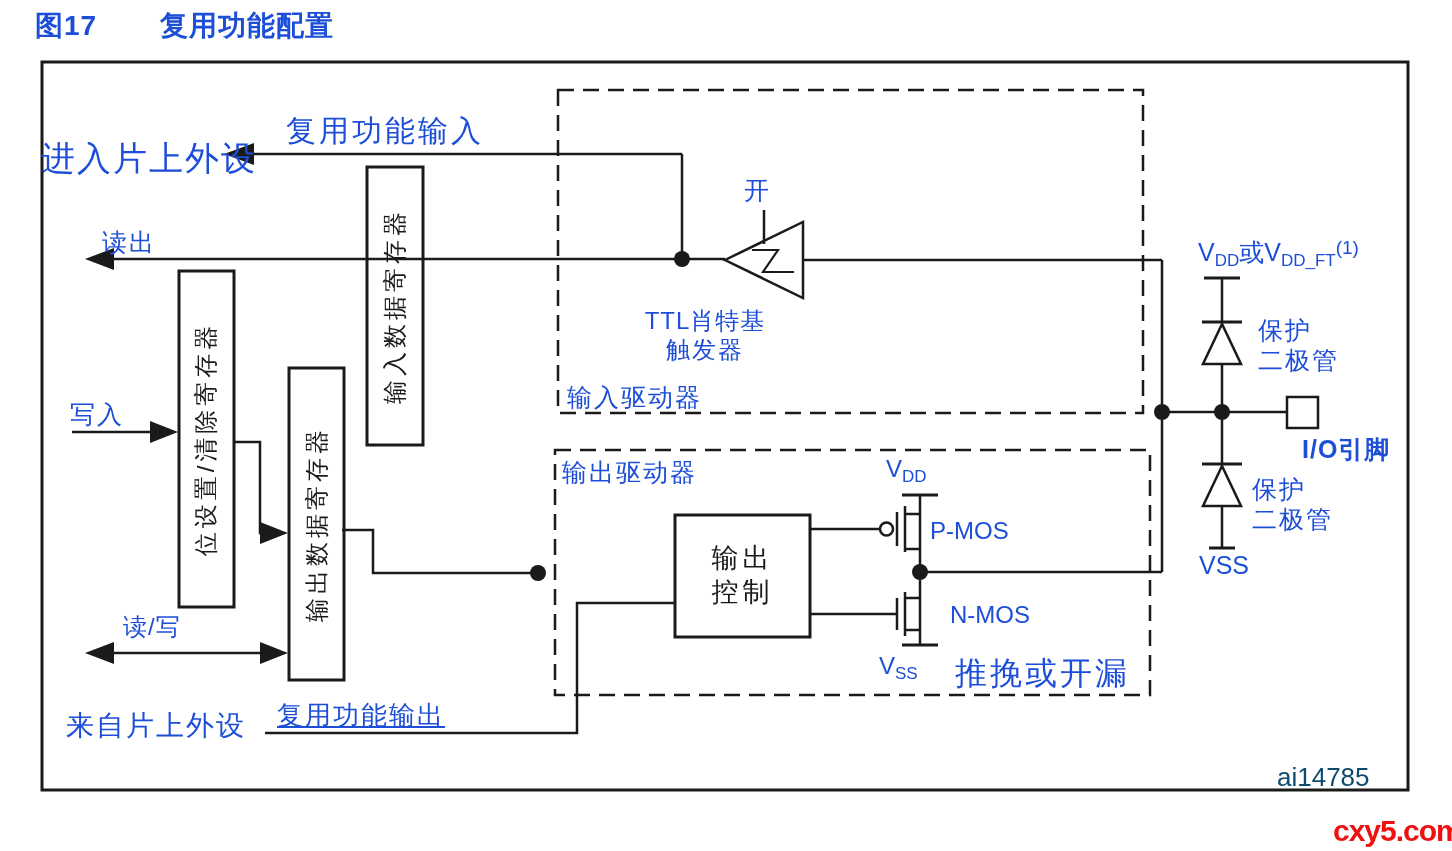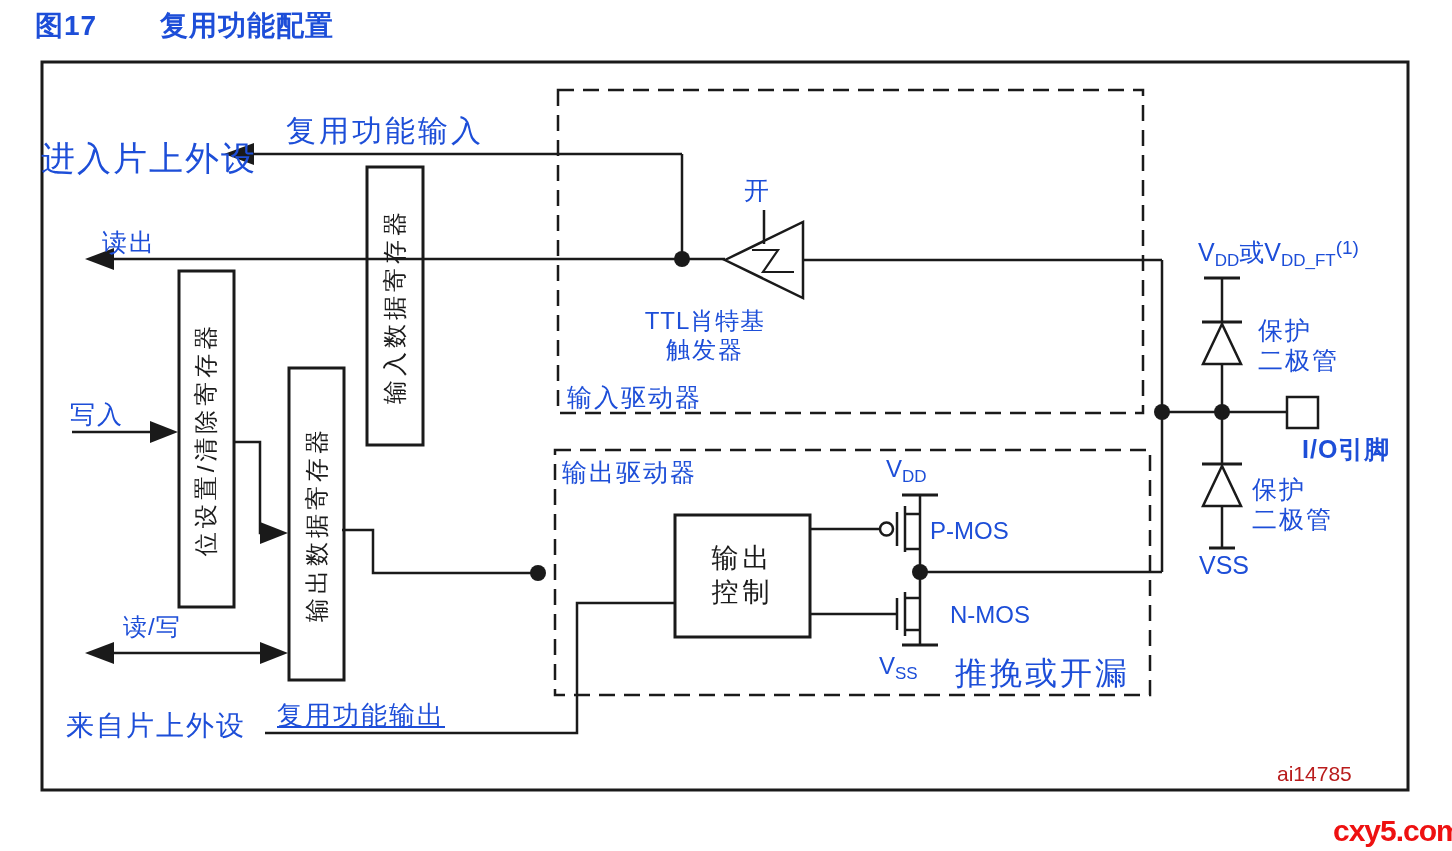--- a/index.html
+++ b/index.html
@@ -162,18 +162,18 @@
   <div class="txt latin" style="left:1198px; top:236px; font-size:25px;"><span>V</span><sub class="ss">DD</sub><span>或</span><span>V</span><sub class="ss">DD_FT</sub><sup class="pp">(1)</sup></div>
 
   <div class="txt cjk" style="left:1258px; top:314px;">保护</div>
   <div class="txt cjk" style="left:1258px; top:344px;">二极管</div>
   <div class="txt cjk" style="left:1252px; top:473px;">保护</div>
   <div class="txt cjk" style="left:1252px; top:503px;">二极管</div>
   <div class="txt latin" style="left:1199px; top:551px; font-size:25px;">VSS</div>
 
   <div class="txt cjk" style="left:1302px; top:433px; font-weight:bold; letter-spacing:1px;">I/O引脚</div>
 
-  <div class="txt" style="left:1277px; top:762px; font-size:21px; color:#b91c1c;text-align:right;">ai14785</div>
+  <div class="txt" style="left:1277px; top:762px; font-size:26px; color:#0c4a6e;text-align:right;">ai14785</div>
 
 
   <div class="txt watermark" style="left:1333px; top:814px; color:#ee1111;">cxy5.com</div>
 
 </div>
 
 </body></html>

